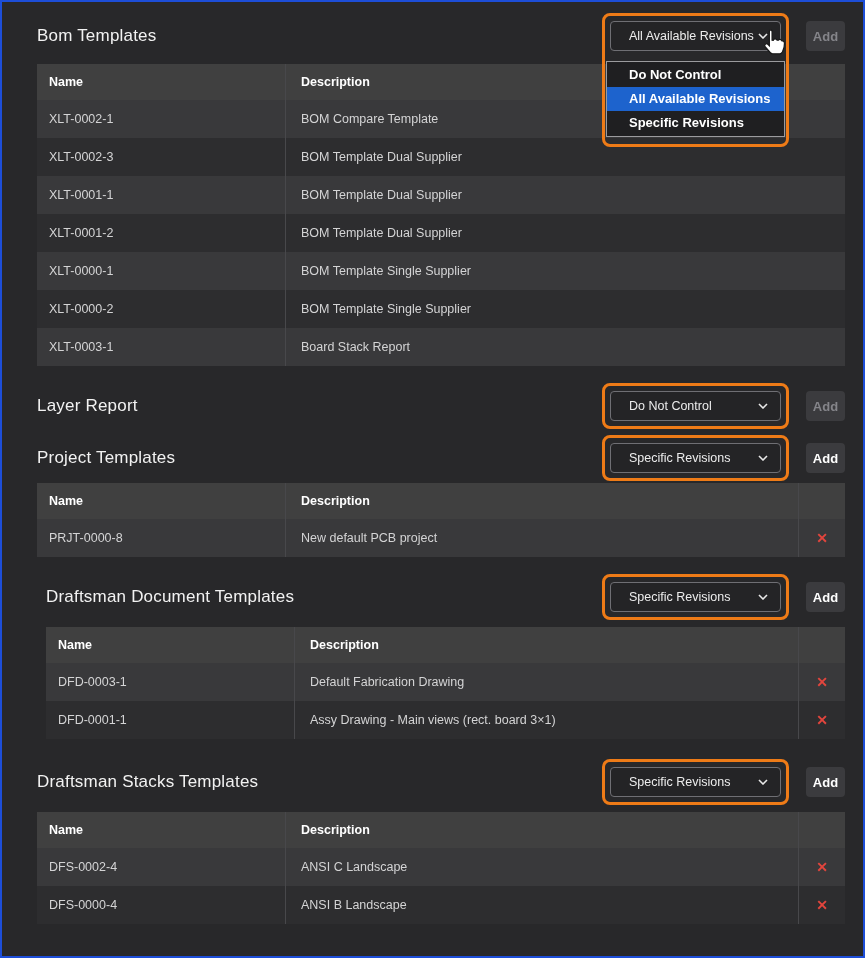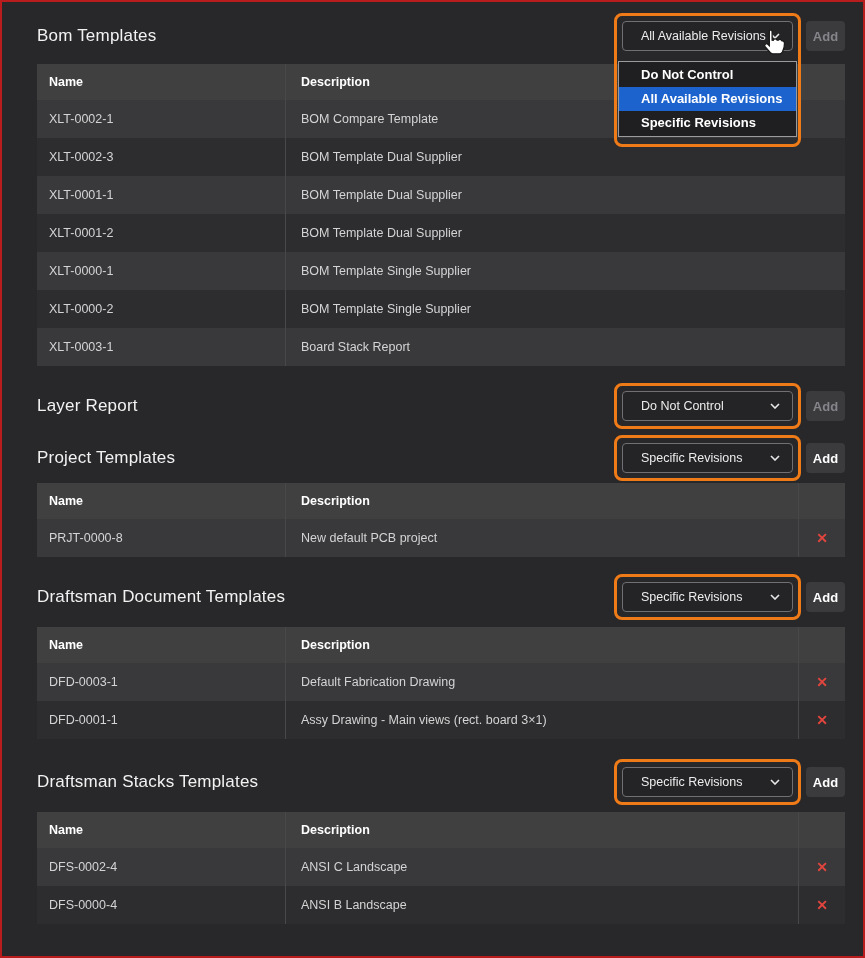--- a/index.html
+++ b/index.html
@@ -2,33 +2,33 @@
 <html><head>
 <meta charset="utf-8">
 <style>
   * { box-sizing: border-box; margin: 0; padding: 0; }
   html,body { width:865px; height:958px; }
   body { font-family: "Liberation Sans", sans-serif; background:#c9c9c9; }
 
   .frame {
     position:relative;
     width:865px; height:958px;
-    border:2px solid #b91c1c;
+    border:2px solid #1d4ed8;
     background:#28282a;
     padding:12px 18px 0 35px;
     overflow:hidden;
   }
 
   
   .sec-head { display:flex; justify-content:space-between; align-items:center; }
   .sec-head h2 { font-size:17px; font-weight:400; color:#f2f2f2; letter-spacing:.2px; }
   .h44 { height:44px; }
   .h48 { height:48px; }
 
-  .controls { display:flex; align-items:center; gap:13px;border-radius:15px; }
+  .controls { display:flex; align-items:center; gap:25px;border-radius:15px; }
 
   
   .select-wrap { position:relative; }
   .select {
     position:relative;
     width:171px; height:30px;
     background:#242426;
     border:1px solid #6f6f74;
     border-radius:4px;
     color:#ececec;
@@ -93,21 +93,21 @@
                border-left:1px solid #48484b; padding-left:15px; }
   .cell-action { width:47px; align-self:stretch; display:flex; align-items:center; justify-content:center;
                border-left:1px solid #48484b; }
   .del { color:#e2453d; font-size:14px; font-weight:700; cursor:pointer; }
 
   
   .t1 { margin-top:6px; }
   .s2 { margin-top:16px; }
   .s3 { margin-top:4px; }
   .t3 { margin-top:1px; }
-  .s4 { margin-top:16px; }
+  .s4 { margin-top:16px;margin-left:9px; }
   .t4 { margin-top:6px; }
   .s5 { margin-top:19px; }
   .t5 { margin-top:6px; }
 
   .cursor { position:absolute; left:757px; top:24px; z-index:9; pointer-events:none; }
 </style>
 </head>
 <body>
 
 <div class="frame">

